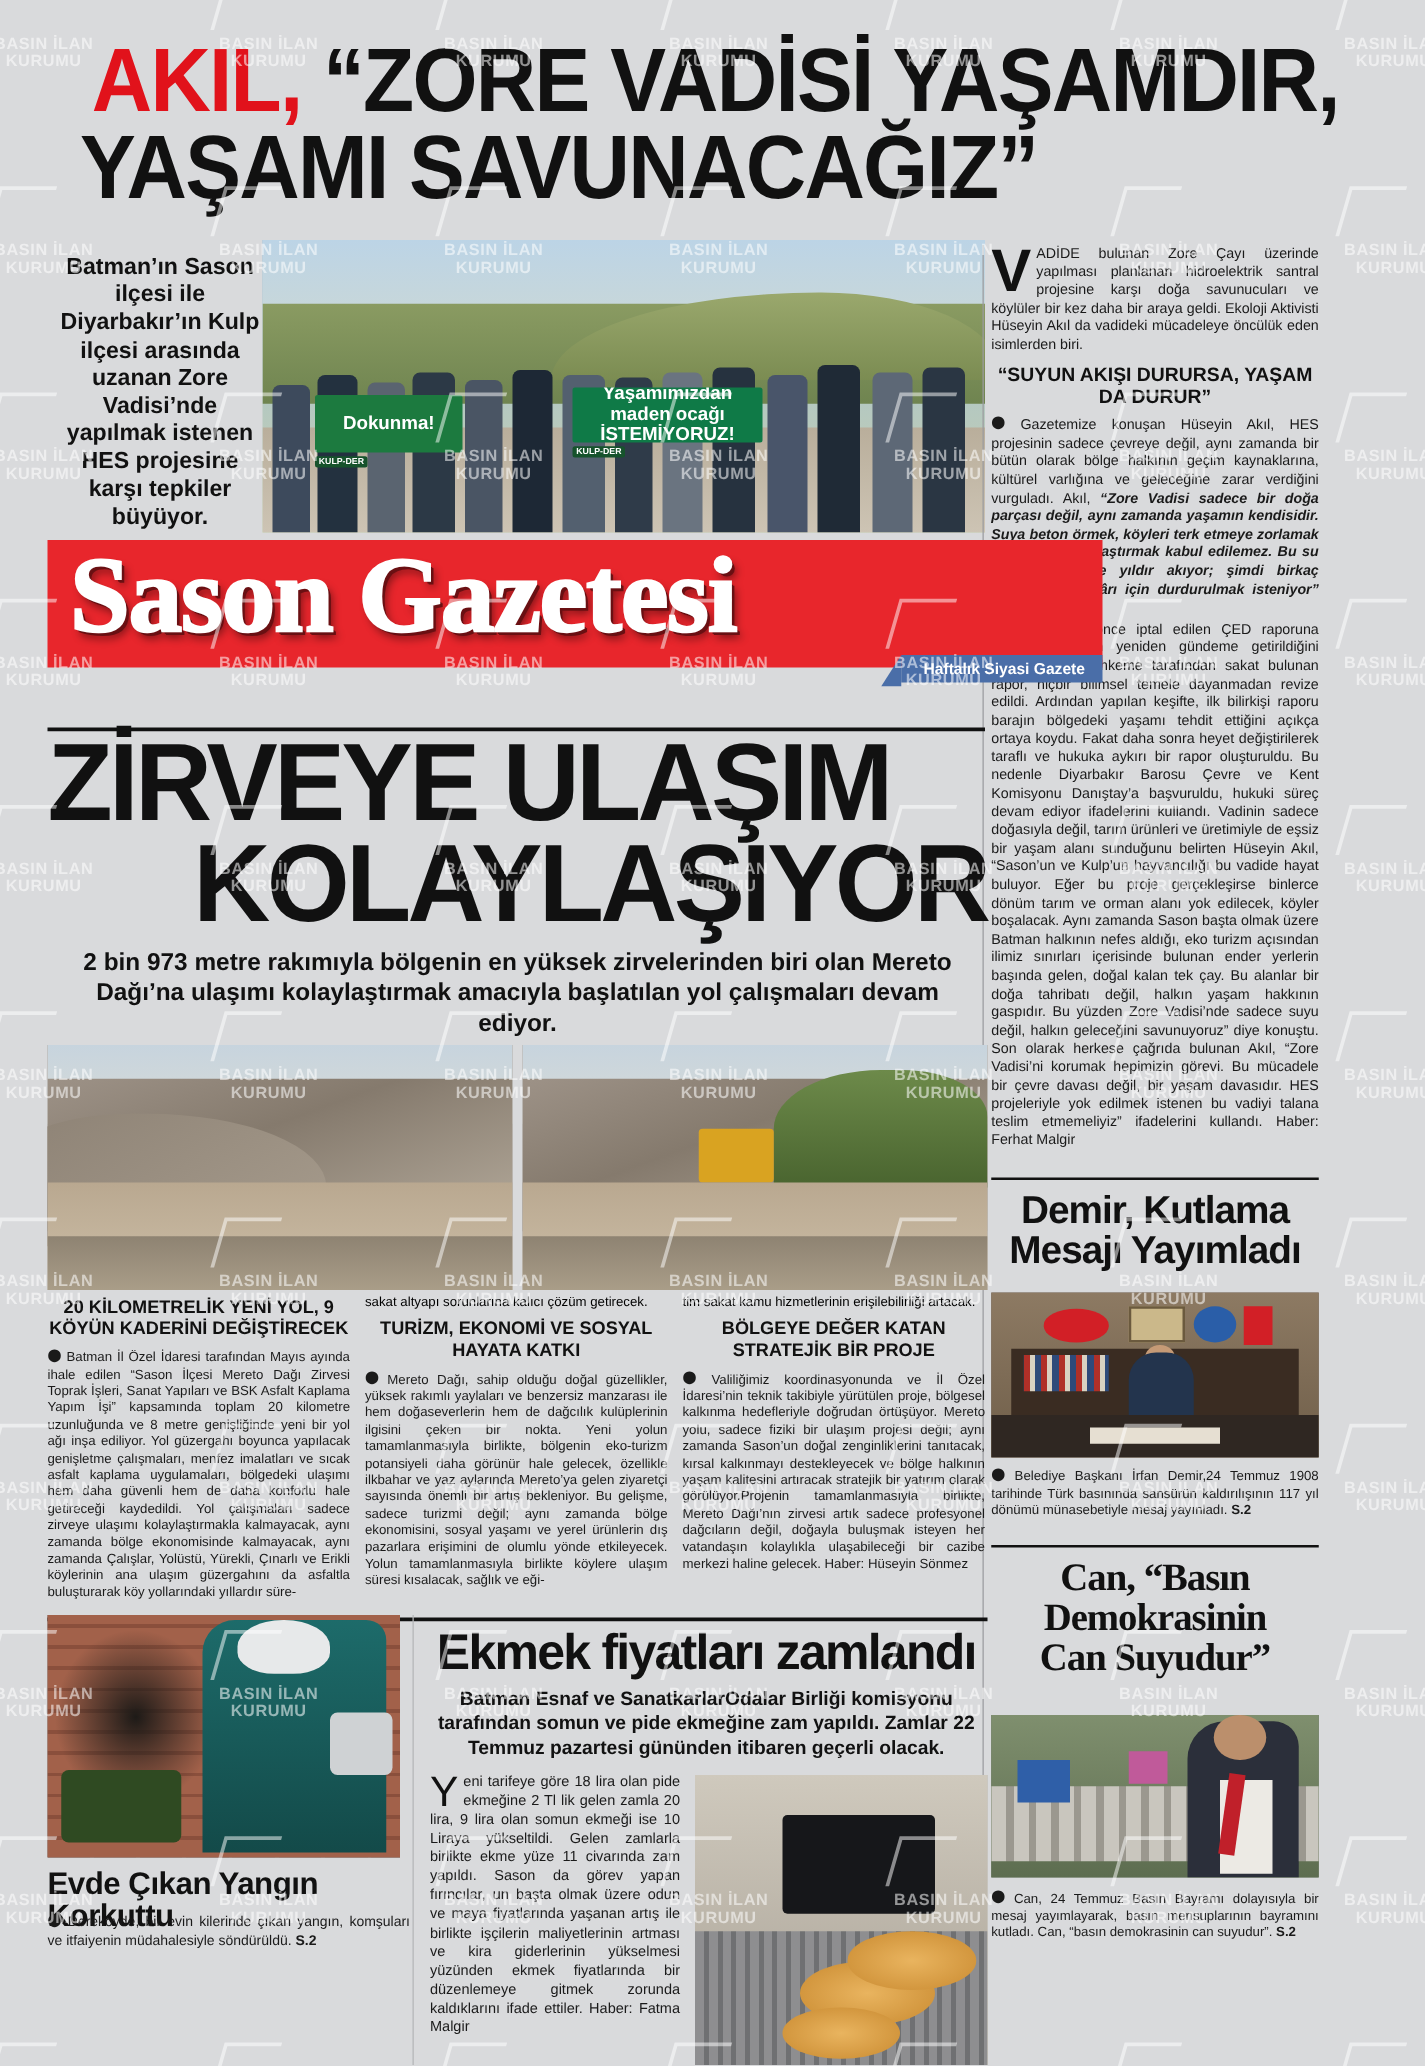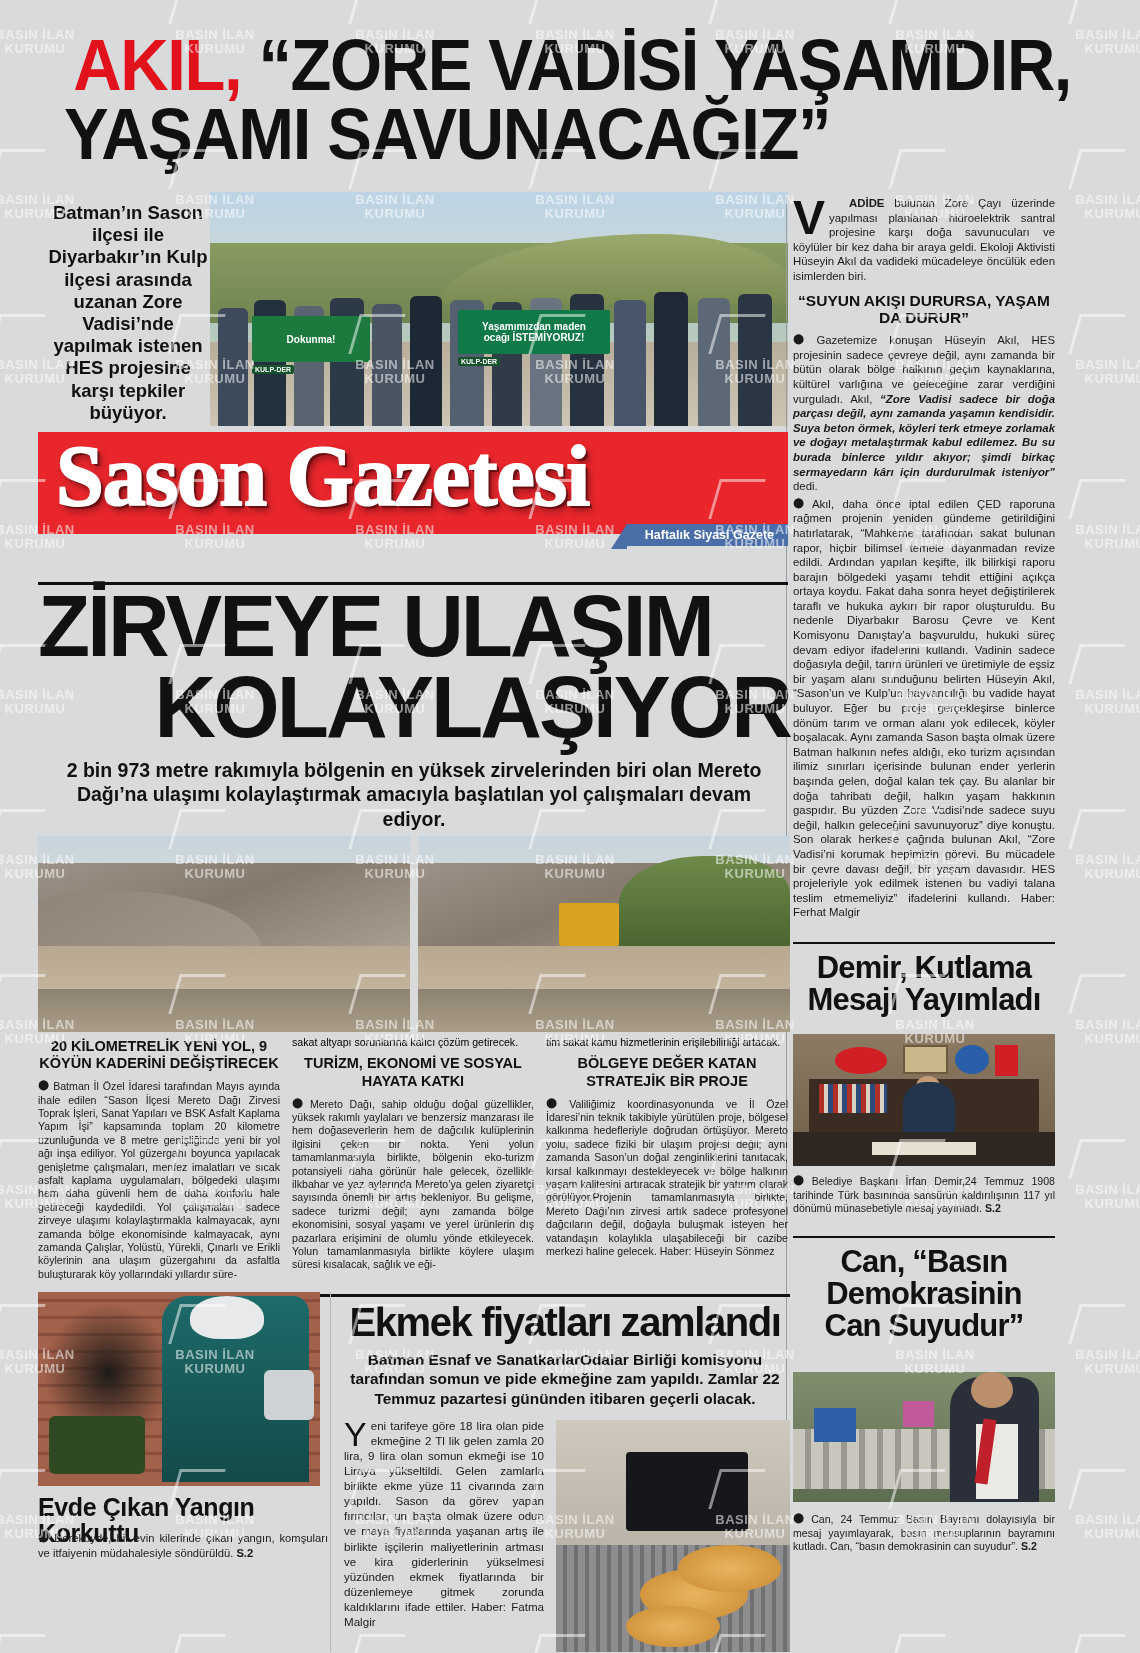--- a/index.html
+++ b/index.html
@@ -73,23 +73,23 @@
   .hp-hill { position:absolute; left:0; top:22%; width:100%; height:34%;
     background: linear-gradient(#8a9b62, #6f8450); }
   .hp-hill2 { position:absolute; left:40%; top:18%; width:62%; height:30%;
     background: linear-gradient(#9aa86d,#7b8c52); border-radius: 60% 40% 0 0 / 100% 90% 0 0;}
   .hp-road { position:absolute; left:0; bottom:0; width:100%; height:36%;
     background: linear-gradient(#b9ae9b, #cdc4b4); }
   .hp-crowd { position:absolute; left:0; bottom:0; width:100%; height:68%; }
   .hp-p { position:absolute; bottom:0; border-radius:6px 6px 0 0; }
   .hp-banner {
     position:absolute; border-radius:2px;
-    color:#fff; font-weight:800; font-size:10px; line-height:1.1;
+    color:#fff; font-weight:800; font-size:15px; line-height:1.1;
     display:flex; align-items:center; justify-content:center; text-align:center;
-    padding:16px; overflow:hidden;
+    padding:2px; overflow:hidden;
   }
   .hp-b1 { left: 42px; bottom: 64px; width: 118px; height: 46px; background:#1c7a3f; }
   .hp-b2 { left: 248px; bottom: 72px; width: 152px; height: 44px; background:#0f7a47; }
   .hp-b1s, .hp-b2s {
     position:absolute; font-size:7px; font-weight:700; color:#fff;
     background:#16532c; padding:1px 3px; border-radius:2px;
   }
   .hp-b1s { left: 42px; bottom: 52px; }
   .hp-b2s { left: 248px; bottom: 60px; }
 
@@ -107,32 +107,32 @@
     width: 262px; z-index: 6;
   }
   .rcol p {
     font-size: 11.4px; line-height: 1.28; color:#1a1a1a;
     text-align: justify; margin-bottom: 3px;
   }
   .dropcapV {
     float:left; font-size: 48px; line-height: .82; font-weight: 900;
     margin: 2px 4px 0 0; color:#111;
   }
-  .rcol .smallcaps { font-weight:700;margin-left:20px; }
+  .rcol .smallcaps { font-weight:400; }
   .rsubhead {
     text-align:center; font-weight:800; font-size: 15.5px;
     line-height:1.15; margin: 8px 0 6px; color:#111;
   }
   .bull { font-size: 10px; vertical-align: 2px; }
   .ital { font-style: italic; font-weight: 700; }
 
   
   .masthead {
     position:absolute; left: 38px; top: 432px;
-    width: 750px; height: 102px;
+    width: 844px; height: 102px;
     background: #e8262c;
     z-index: 7;
     overflow: visible;
   }
   .mast-title {
     position:absolute; left: 18px; top: -6px;
     font-family: "Liberation Serif", serif;
     font-weight: 700; font-size: 86px;
     color: #fff; letter-spacing: -1px;
     text-shadow:
@@ -272,21 +272,21 @@
 
   
   .can-rule {
     position:absolute; left:793px; top: 1236px; width:262px; height:2px;
     background:#111; z-index:6;
   }
   .can-head {
     position:absolute; left: 793px; top: 1246px; width: 262px;
     text-align:center; font-weight: 900; font-size: 31px; line-height: 1.03;
     color:#111; letter-spacing:-.8px; z-index:6;
-    font-family:Liberation Sans, sans-serif;
+    font-family:Liberation Serif, serif;
   }
   .can-img {
     position:absolute; left: 793px; top: 1372px; width: 262px; height: 130px;
     overflow:hidden; z-index:6; background:#5b6b52;
   }
   .ci-bg{position:absolute;inset:0;background:linear-gradient(#7f8f6e,#5d6d50);}
   .ci-chairs{position:absolute;left:0;bottom:10%;width:100%;height:46%;
     background:repeating-linear-gradient(90deg,#c9c6be 0 12px,#9b988f 12px 18px);}
   .ci-blue{position:absolute;left:8%;top:28%;width:16%;height:26%;background:#2f5fa8;}
   .ci-pink{position:absolute;left:42%;top:22%;width:12%;height:20%;background:#c05a9a;}

